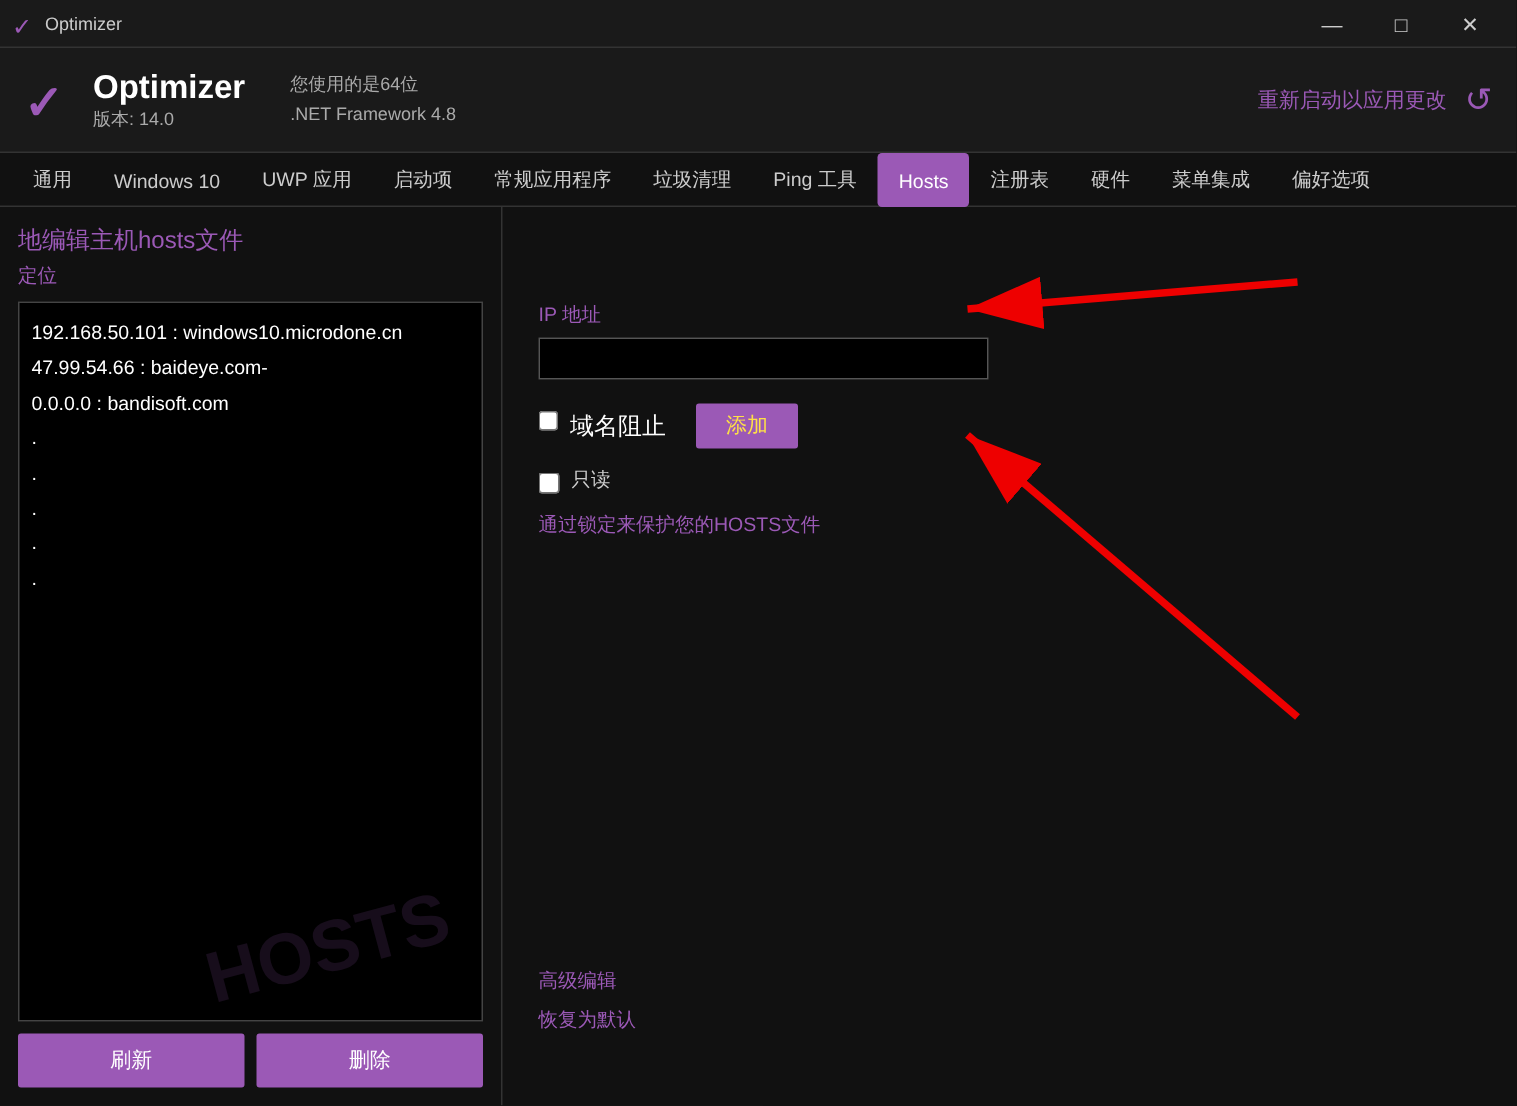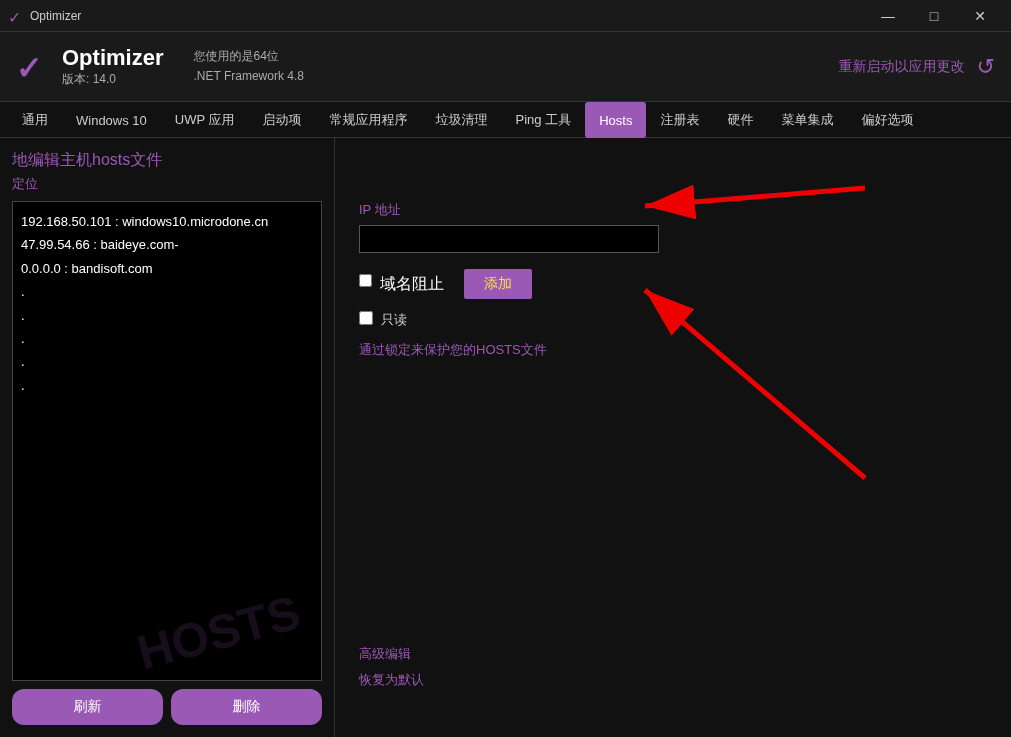--- a/index.html
+++ b/index.html
@@ -181,21 +181,21 @@
       margin-top: 8px;
     }
     .btn-purple {
       flex: 1;
       height: 36px;
       background: #9b59b6;
       color: #fff;
       border: none;
       font-size: 14px;
       cursor: pointer;
-      border-radius: 12px;
+      border-radius: 2px;
     }
 
     
     .right-panel {
       flex: 1;
       padding: 20px 24px;
       position: relative;
     }
     .form-label {
       color: #9b59b6;
@@ -213,21 +213,21 @@
       font-size: 13px;
       outline: none;
       display: block;
     }
     .form-group {
       margin-bottom: 16px;
       margin-top: 43px;
     }
     .checkbox-row {
       display: flex;
-      align-items: flex-start;
+      align-items: flex-end;
       gap: 8px;
       margin-bottom: 12px;
     }
     .checkbox-row input[type="checkbox"] {
       accent-color: #9b59b6;
       width: 14px;
       height: 14px;
     }
     .checkbox-row label {
       font-size: 13px;

